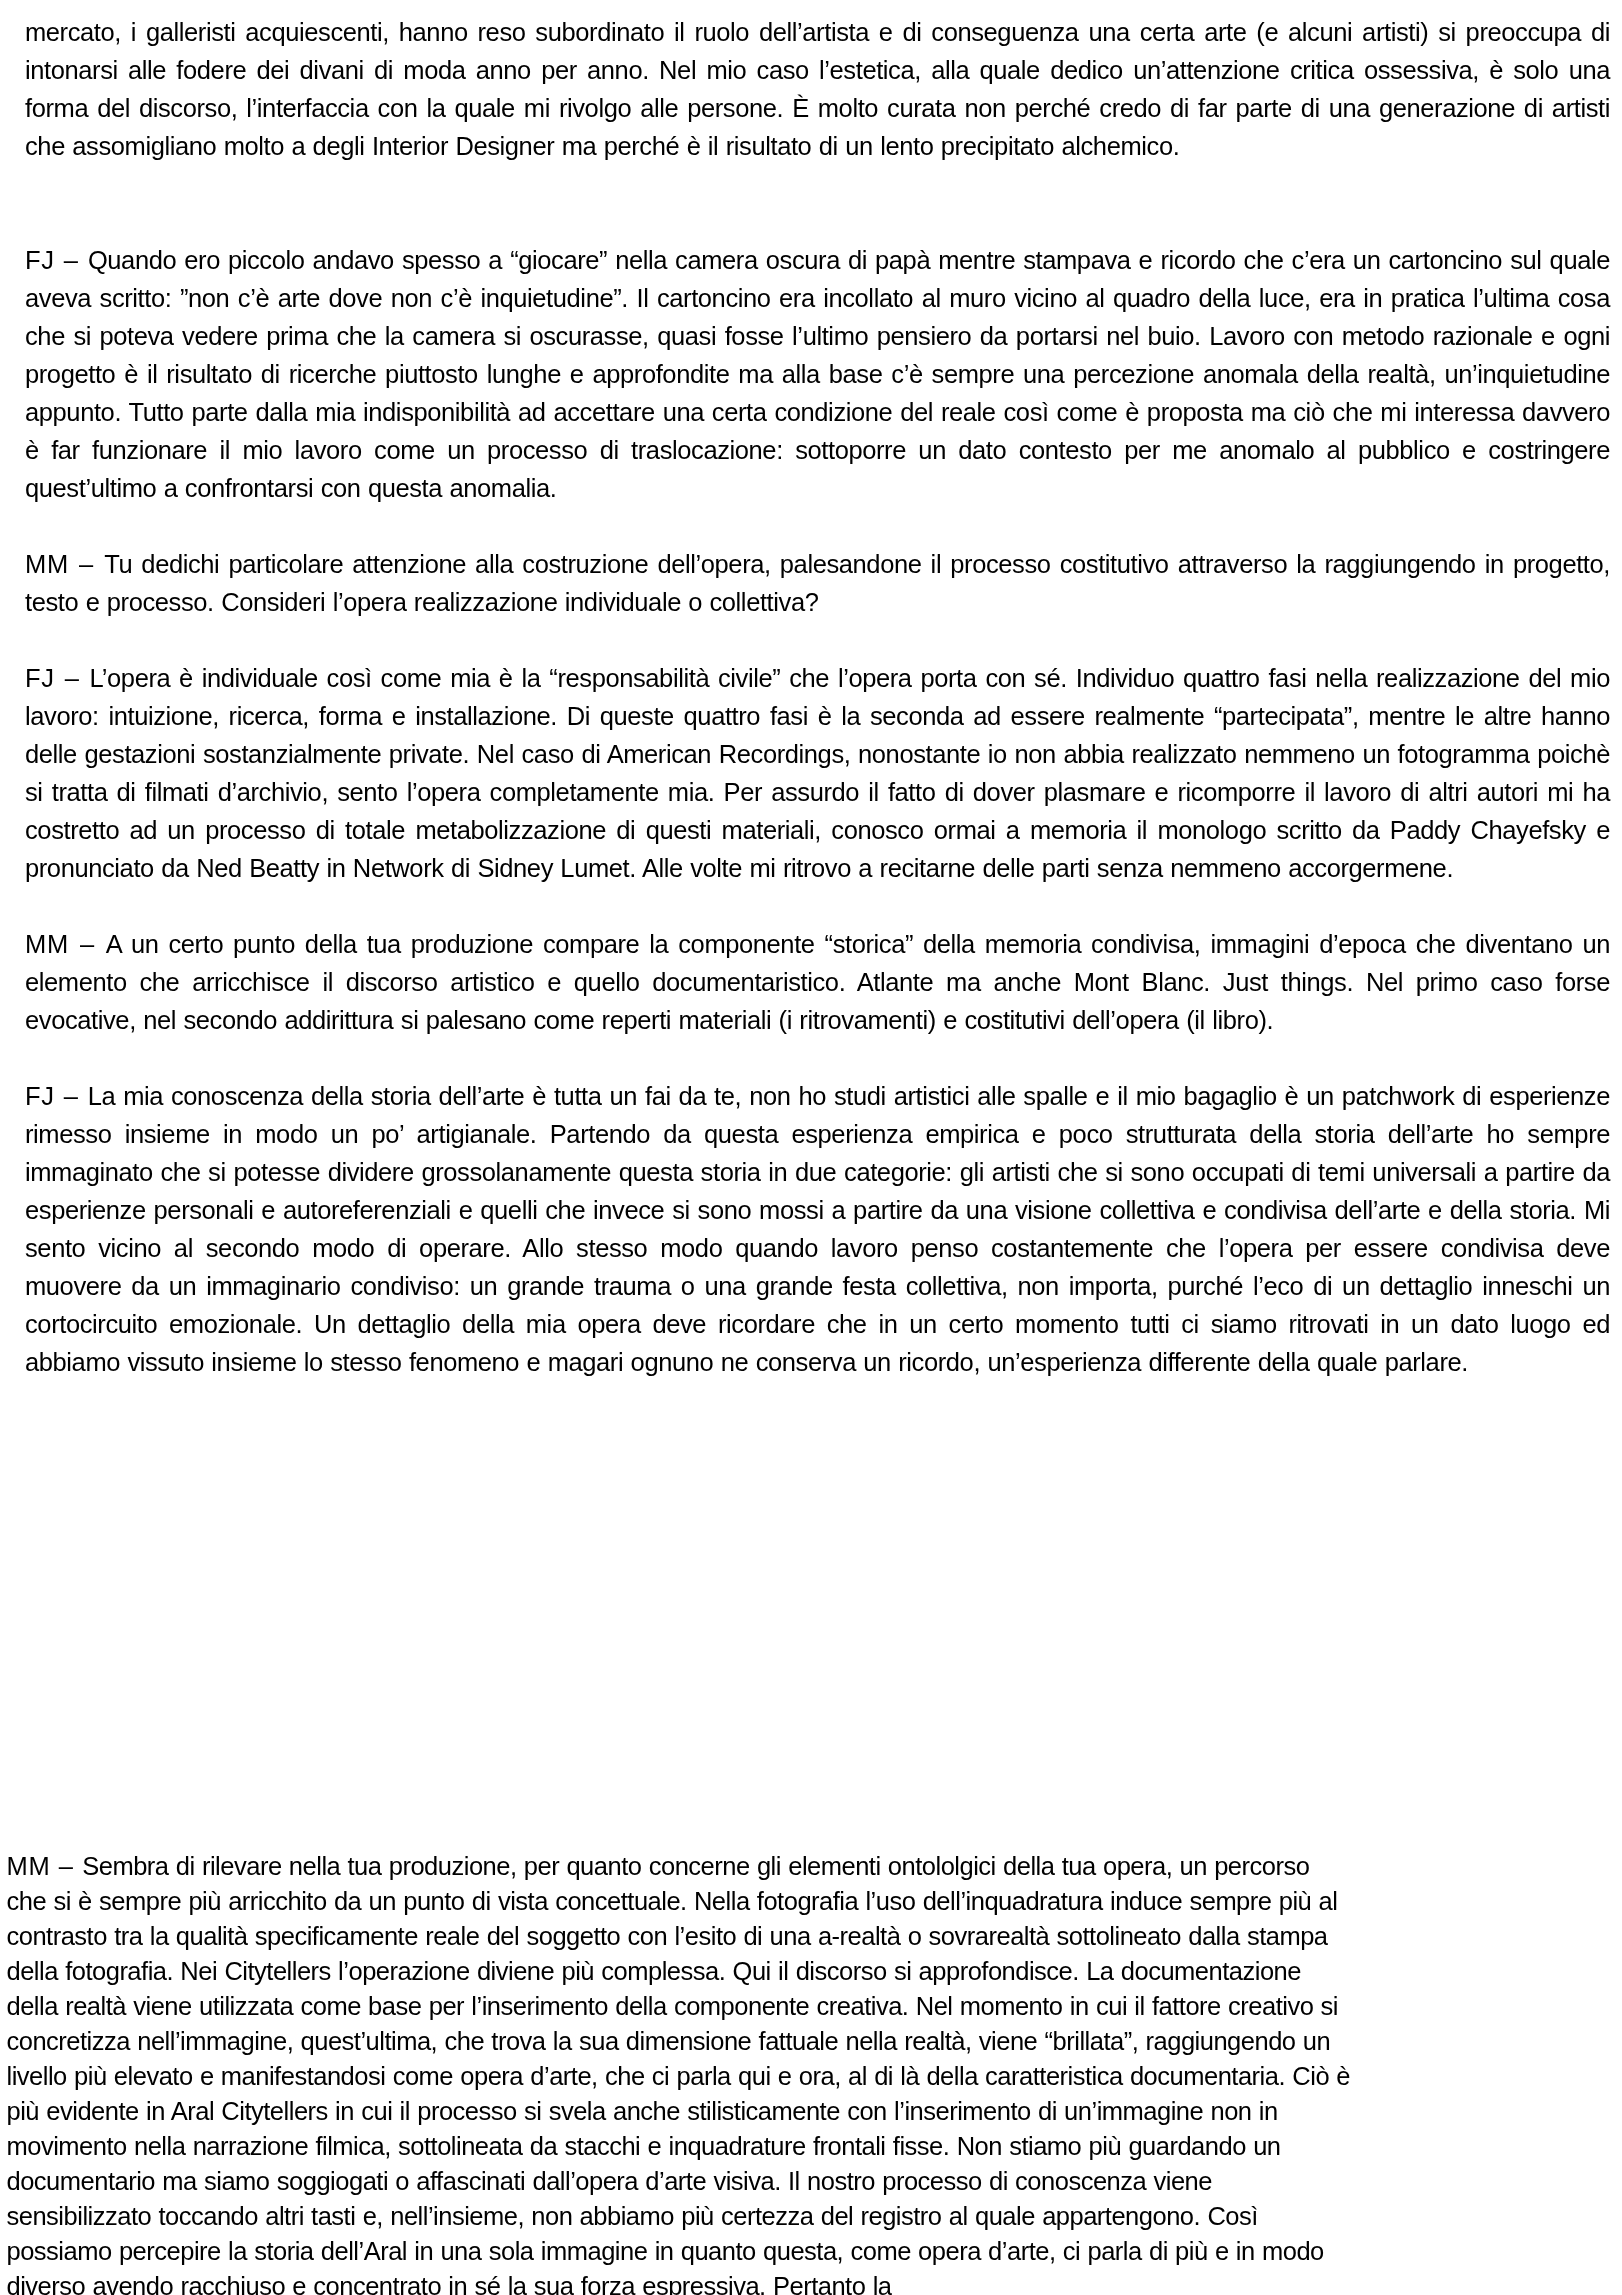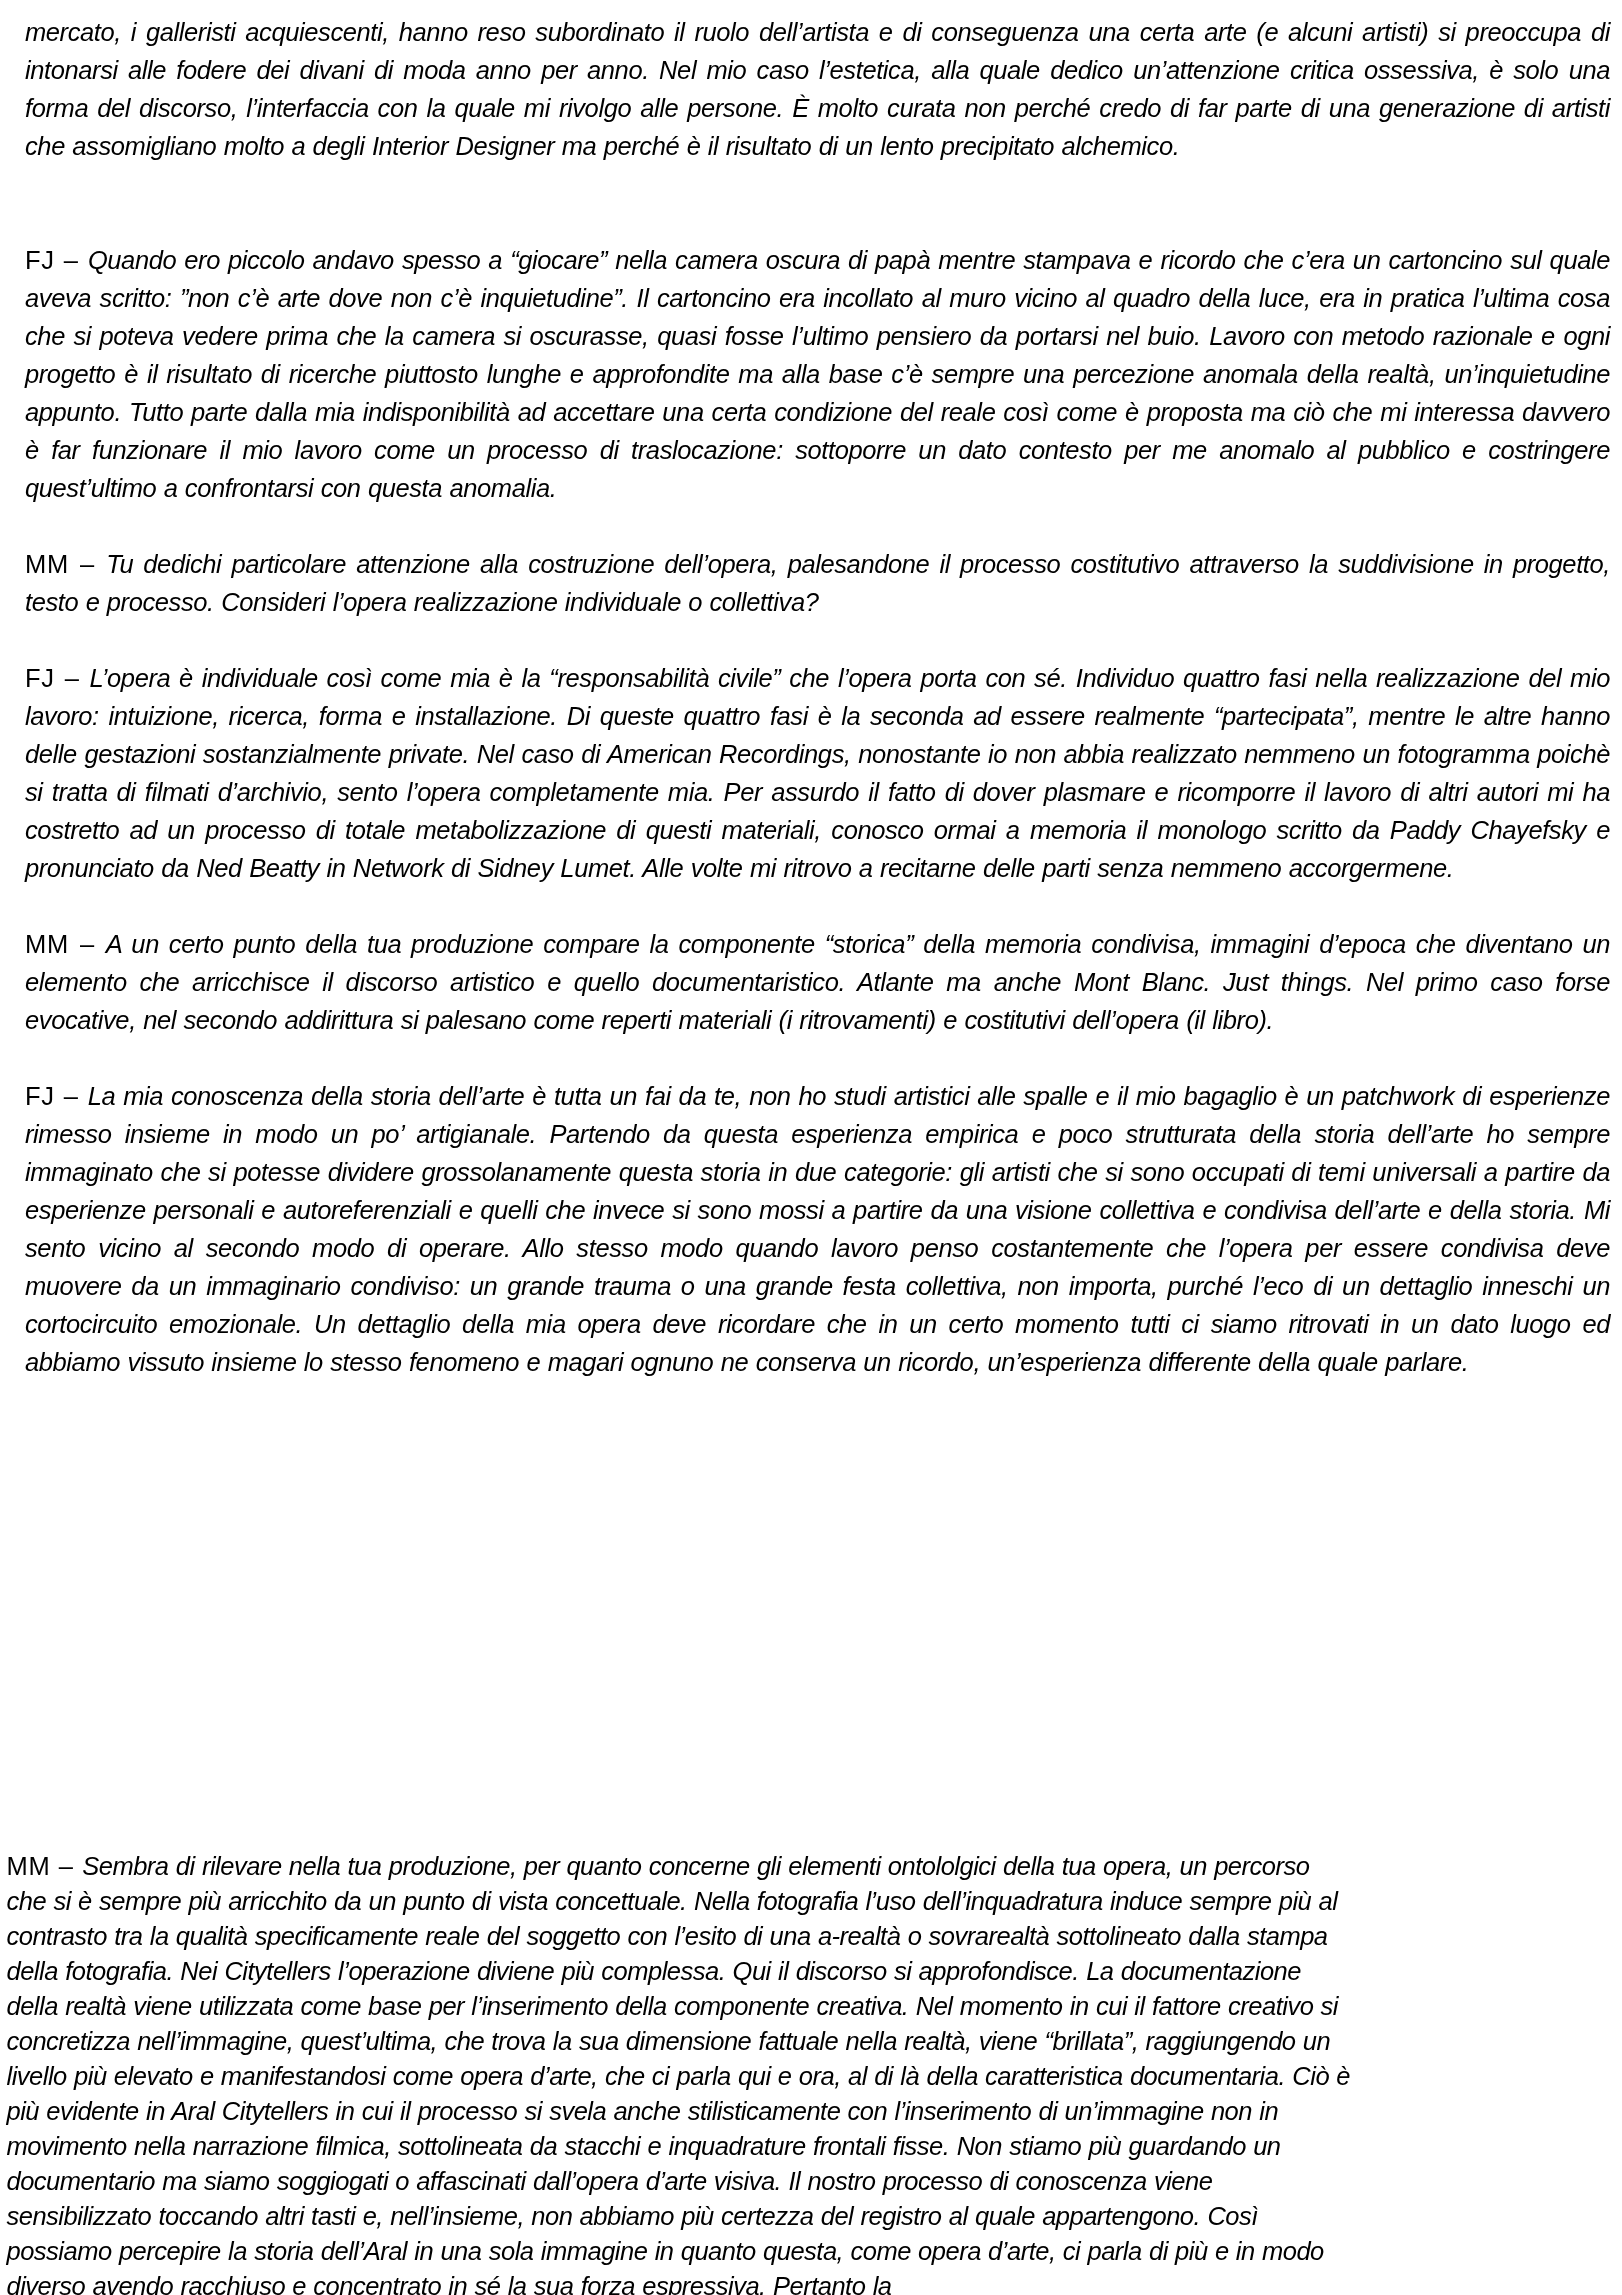--- a/index.html
+++ b/index.html
@@ -27,21 +27,20 @@
       line-height: 38px;
       text-align: justify;
       letter-spacing: -0.4px;
       word-spacing: 0.7px;
     }
     .para .speaker {
       font-style: normal;
       letter-spacing: 0.7px;
     }
     .para .body {
-      font-style: italic;
     }
     .gap {
       height: 38px;
     }
     .last {
       position: absolute;
       left: 6.5px;
       top: 1849px;
       width: 1600px;
     }
@@ -62,21 +61,21 @@
   <div class="gap"></div>
 
   <div class="gap"></div>
 
   <p class="para">
     <span class="speaker">FJ – </span><span class="body">Quando ero piccolo andavo spesso a “giocare” nella camera oscura di papà mentre stampava e ricordo che c’era un cartoncino sul quale aveva scritto: ”non c’è arte dove non c’è inquietudine”. Il cartoncino era incollato al muro vicino al quadro della luce, era in pratica l’ultima cosa che si poteva vedere prima che la camera si oscurasse, quasi fosse l’ultimo pensiero da portarsi nel buio. Lavoro con metodo razionale e ogni progetto è il risultato di ricerche piuttosto lunghe e approfondite ma alla base c’è sempre una percezione anomala della realtà, un’inquietudine appunto. Tutto parte dalla mia indisponibilità ad accettare una certa condizione del reale così come è proposta ma ciò che mi interessa davvero è far funzionare il mio lavoro come un processo di traslocazione: sottoporre un dato contesto per me anomalo al pubblico e costringere quest’ultimo a confrontarsi con questa anomalia.</span>
   </p>
   <div class="gap"></div>
 
   <p class="para">
-    <span class="speaker">MM – </span><span class="body"> Tu dedichi particolare attenzione alla costruzione dell’opera, palesandone il processo costitutivo attraverso la suddivisione in progetto, testo e processo. Consideri l’opera realizzazione individuale o collettiva?</span>
+    <span class="speaker">MM – </span><span class="body"> Tu dedichi particolare attenzione alla costruzione dell’opera, palesandone il processo costitutivo attraverso la raggiungendo in progetto, testo e processo. Consideri l’opera realizzazione individuale o collettiva?</span>
   </p>
   <div class="gap"></div>
 
   <p class="para">
     <span class="speaker">FJ – </span><span class="body">L’opera è individuale così come mia è la “responsabilità civile” che l’opera porta con sé. Individuo quattro fasi nella realizzazione del mio lavoro: intuizione, ricerca, forma e installazione. Di queste quattro fasi è la seconda ad essere realmente “partecipata”, mentre le altre hanno delle gestazioni sostanzialmente private. Nel caso di American Recordings, nonostante io non abbia realizzato nemmeno un fotogramma poichè si tratta di filmati d’archivio, sento l’opera completamente mia. Per assurdo il fatto di dover plasmare e ricomporre il lavoro di altri autori mi ha costretto ad un processo di totale metabolizzazione di questi materiali, conosco ormai a memoria il monologo scritto da Paddy Chayefsky e pronunciato da Ned Beatty in Network di Sidney Lumet. Alle volte mi ritrovo a recitarne delle parti senza nemmeno accorgermene.</span>
   </p>
   <div class="gap"></div>
 
   <p class="para">
     <span class="speaker">MM – </span><span class="body">A un certo punto della tua produzione compare la componente “storica” della memoria condivisa, immagini d’epoca che diventano un elemento che arricchisce il discorso artistico e quello documentaristico. Atlante ma anche Mont Blanc. Just things. Nel primo caso forse evocative, nel secondo addirittura si palesano come reperti materiali (i ritrovamenti) e costitutivi dell’opera (il libro).</span>

